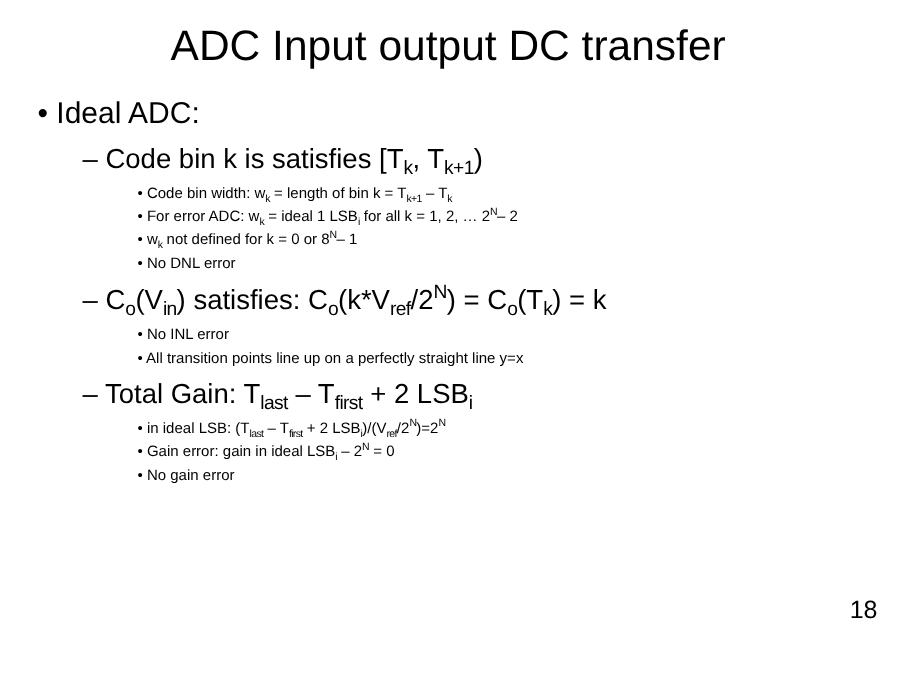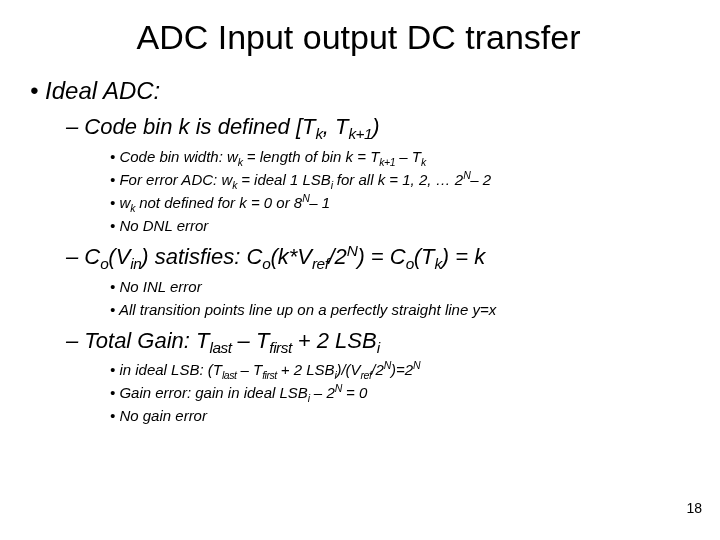--- a/index.html
+++ b/index.html
@@ -21,21 +21,20 @@
   .title {
     text-align: center;
     font-size: 34px;
     font-weight: 400;
     margin: 6px 0 18px 0;
   }
   ul {
     list-style: none;
     padding: 0;
     margin: 0;
-    font-style: italic;
   }
   li {
     margin: 0;
     padding: 0;
   }
   .level1 {
     margin: 6px 0 6px 6px;
   }
   .level1 > li {
     font-size: 24px;
@@ -47,21 +46,21 @@
   }
   .level2 > li {
     font-size: 22px;
     line-height: 1.35;
     margin-bottom: 2px;
   }
   .level3 {
     margin: 4px 0 6px 44px;
   }
   .level3 > li {
-    font-size: 15px;
+    font-size: 12px;
     line-height: 1.4;
     margin-bottom: 2px;
   }
   .bullet-main::before {
     content: "• ";
   }
   .bullet-dash::before {
     content: "– ";
   }
   .bullet-dot::before {
@@ -76,39 +75,39 @@
     vertical-align: super;
     font-size: 70%;
     line-height: 0;
   }
   .tight .sup, .tight .sub {
     letter-spacing: -0.5px;
   }
   .page-num {
     position: absolute;
     right: 18px;
-    bottom: 24px;
-    font-size: 14px;
+    bottom: 40px;
+    font-size: 20px;
   }
 </style>
 </head>
 <body>
 
 <div class="slide">
 
   <div class="title">ADC Input output DC transfer</div>
 
   <ul class="level1">
     <li class="bullet-main"><span>Ideal ADC:</span>
 
       <ul class="level2">
 
 
         <li class="bullet-dash tight">
-          <span>Code bin k is defined [T</span><span class="sub">k</span><span>, T</span><span class="sub">k+1</span><span>)</span>
+          <span>Code bin k is satisfies [T</span><span class="sub">k</span><span>, T</span><span class="sub">k+1</span><span>)</span>
 
           <ul class="level3">
             <li class="bullet-dot tight">
               <span>Code bin width: w</span><span class="sub">k</span><span> = length of bin k = T</span><span class="sub">k+1</span><span> – T</span><span class="sub">k</span>
             </li>
             <li class="bullet-dot tight">
               <span>For error ADC: w</span><span class="sub">k</span><span> = ideal 1 LSB</span><span class="sub">i</span><span> for all k = 1, 2, … 2</span><span class="sup">N</span><span>– 2</span>
             </li>
             <li class="bullet-dot tight">
               <span>w</span><span class="sub">k</span><span> not defined for k = 0 or 8</span><span class="sup">N</span><span>– 1</span>

